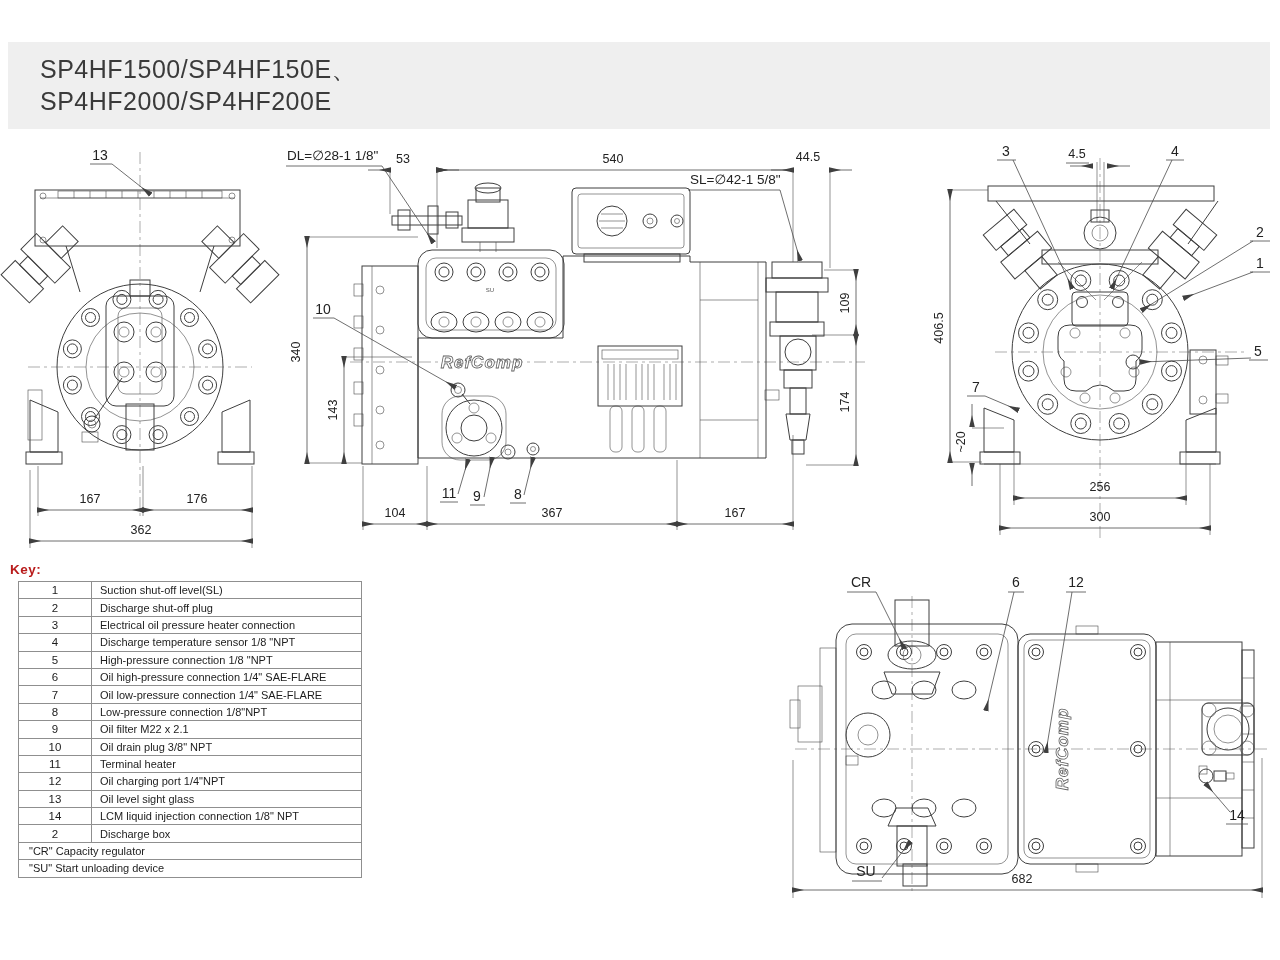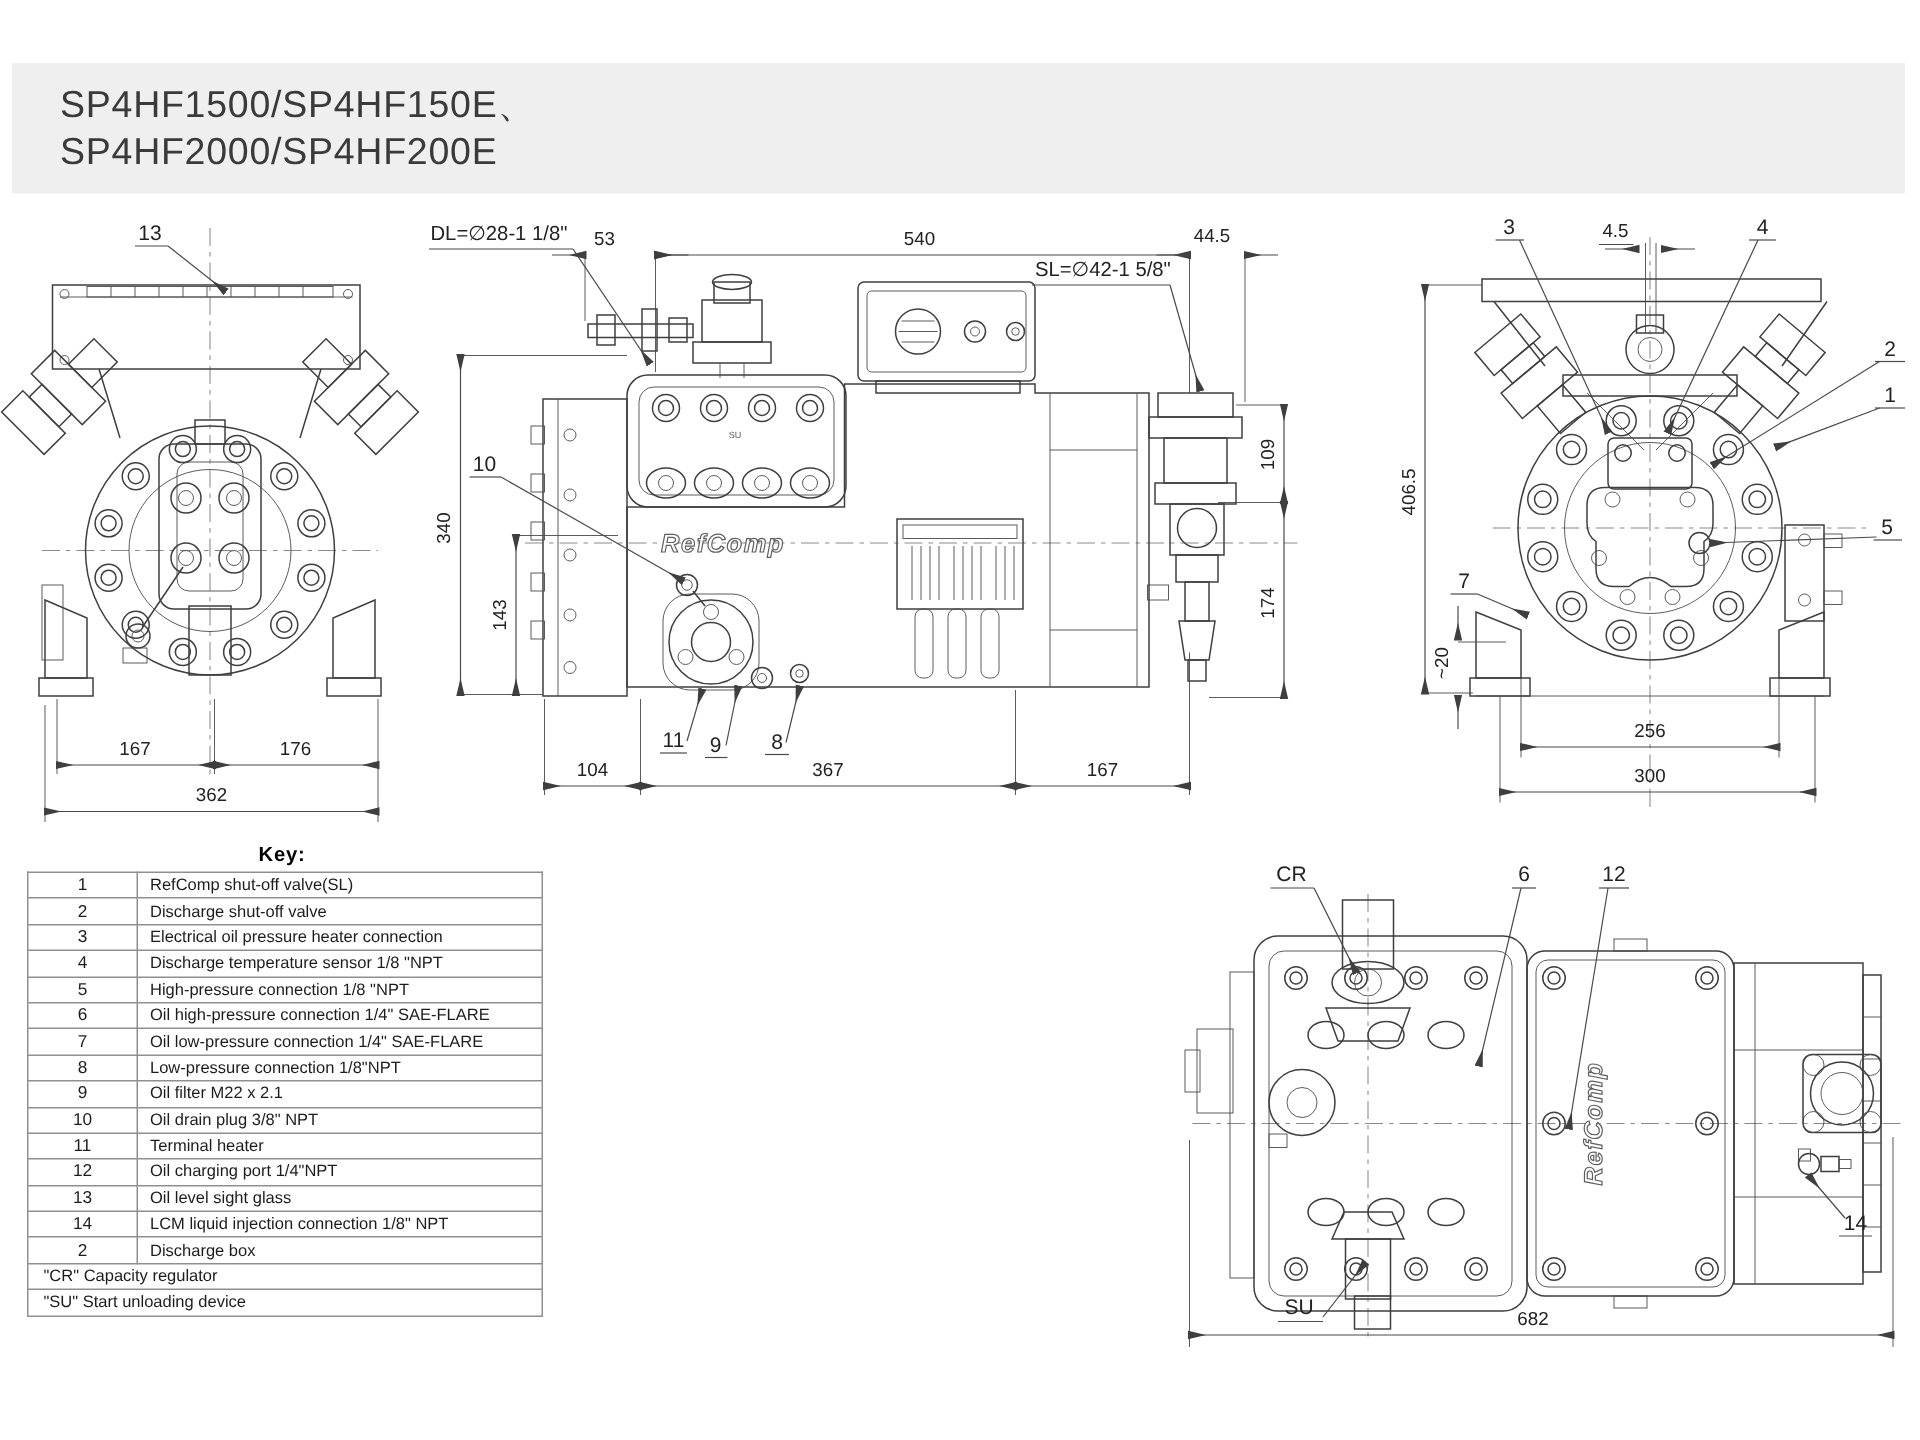--- a/index.html
+++ b/index.html
@@ -16,21 +16,21 @@
   svg .d{stroke:#4a4a4a;fill:none;stroke-width:.8;}
   svg .cl{stroke:#8a8a8a;fill:none;stroke-width:.7;stroke-dasharray:12 4 3 4;}
   svg text{stroke:none;}
   svg .dim{font:12.5px "Liberation Sans",sans-serif;fill:#222;text-anchor:middle;}
   svg .co{font:14px "Liberation Sans",sans-serif;fill:#222;text-anchor:middle;}
   svg .lbl{font:13.5px "Liberation Sans",sans-serif;fill:#222;text-anchor:start;}
   svg .lg{font:italic 700 17px "Liberation Sans",sans-serif;fill:#fff;stroke:#5f5f5f;
         stroke-width:.8;letter-spacing:1px;text-anchor:middle;}
   svg .mk{font:6px "Liberation Sans",sans-serif;fill:#555;text-anchor:middle;}
   .keywrap{position:absolute;left:10px;top:562px;width:356px;}
-  .keyhead{font:700 13.5px "Liberation Sans",sans-serif;color:#000000;letter-spacing:.5px;margin:0 0 4px 0;text-align:center;}
+  .keyhead{font:700 13.5px "Liberation Sans",sans-serif;color:#b91c1c;letter-spacing:.5px;margin:0 0 4px 0;}
   table.key{border-collapse:collapse;width:344px;margin-left:8px;}
   table.key td{border:1px solid #8f8f8f;font:11px "Liberation Sans",sans-serif;color:#1c1c1c;
         height:16.4px;padding:0 2px 0 8px;white-space:nowrap;}
   table.key td.num{width:72px;text-align:center;padding:0;font-size:11.5px;}
   table.key tr.note td{padding-left:10px;}
 </style>
 </head>
 <body>
 
 <div id="page">
@@ -611,25 +611,25 @@
       </g>
     </g>
   </svg>
 
   <div class="keywrap">
     <div class="keyhead">Key:</div>
     <table class="key">
       <tbody>
         <tr>
             <td class="num">1</td>
-            <td>RefComp shut-off valve(SL)</td>
+            <td>Suction shut-off level(SL)</td>
           </tr>
         <tr>
             <td class="num">2</td>
-            <td>Discharge shut-off valve</td>
+            <td>Discharge shut-off plug</td>
           </tr>
         <tr>
             <td class="num">3</td>
             <td>Electrical oil pressure heater  connection</td>
           </tr>
         <tr>
             <td class="num">4</td>
             <td>Discharge temperature sensor 1/8 "NPT</td>
           </tr>
         <tr>

